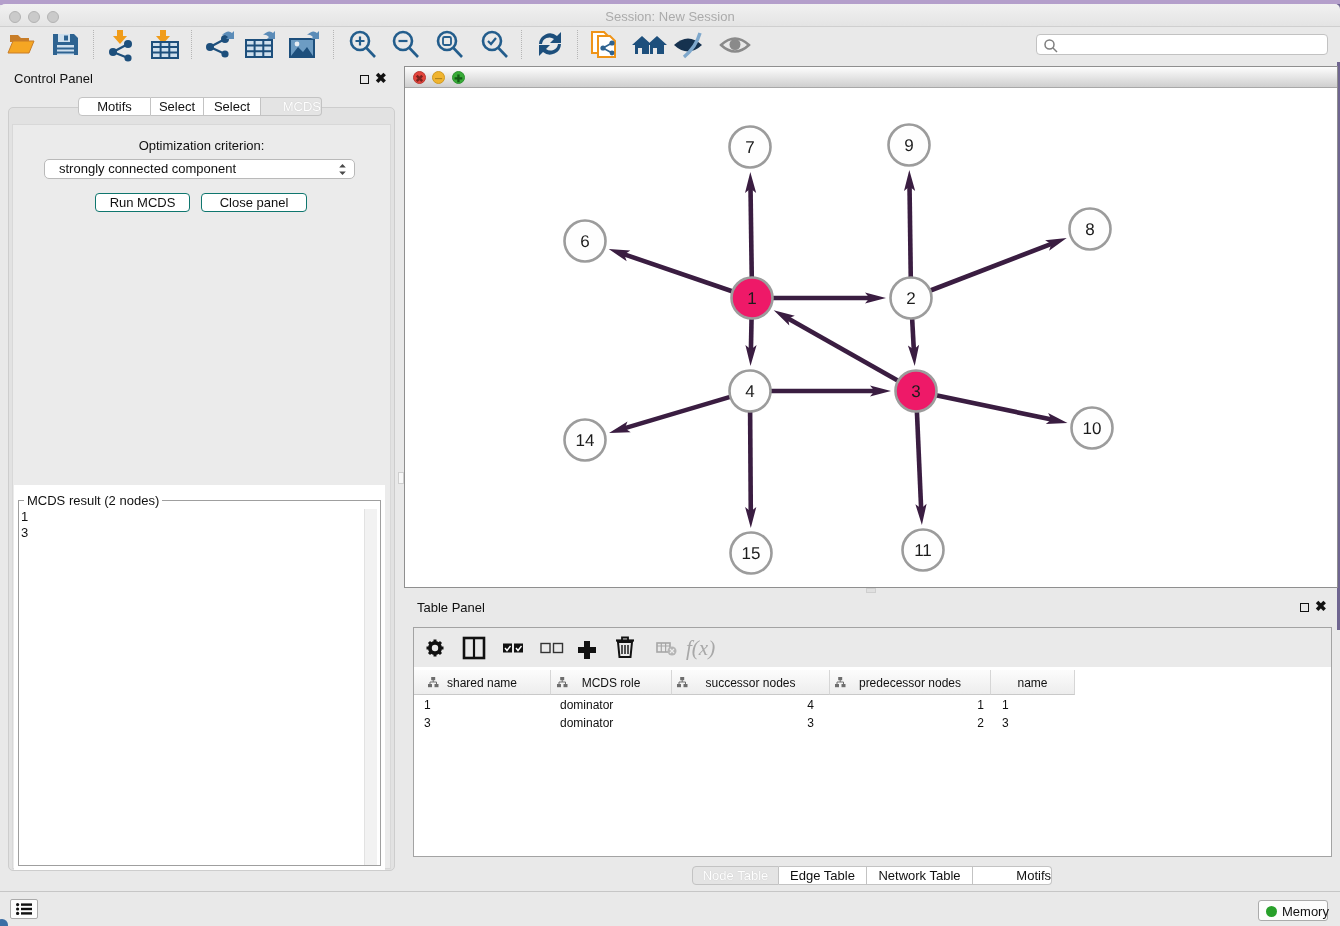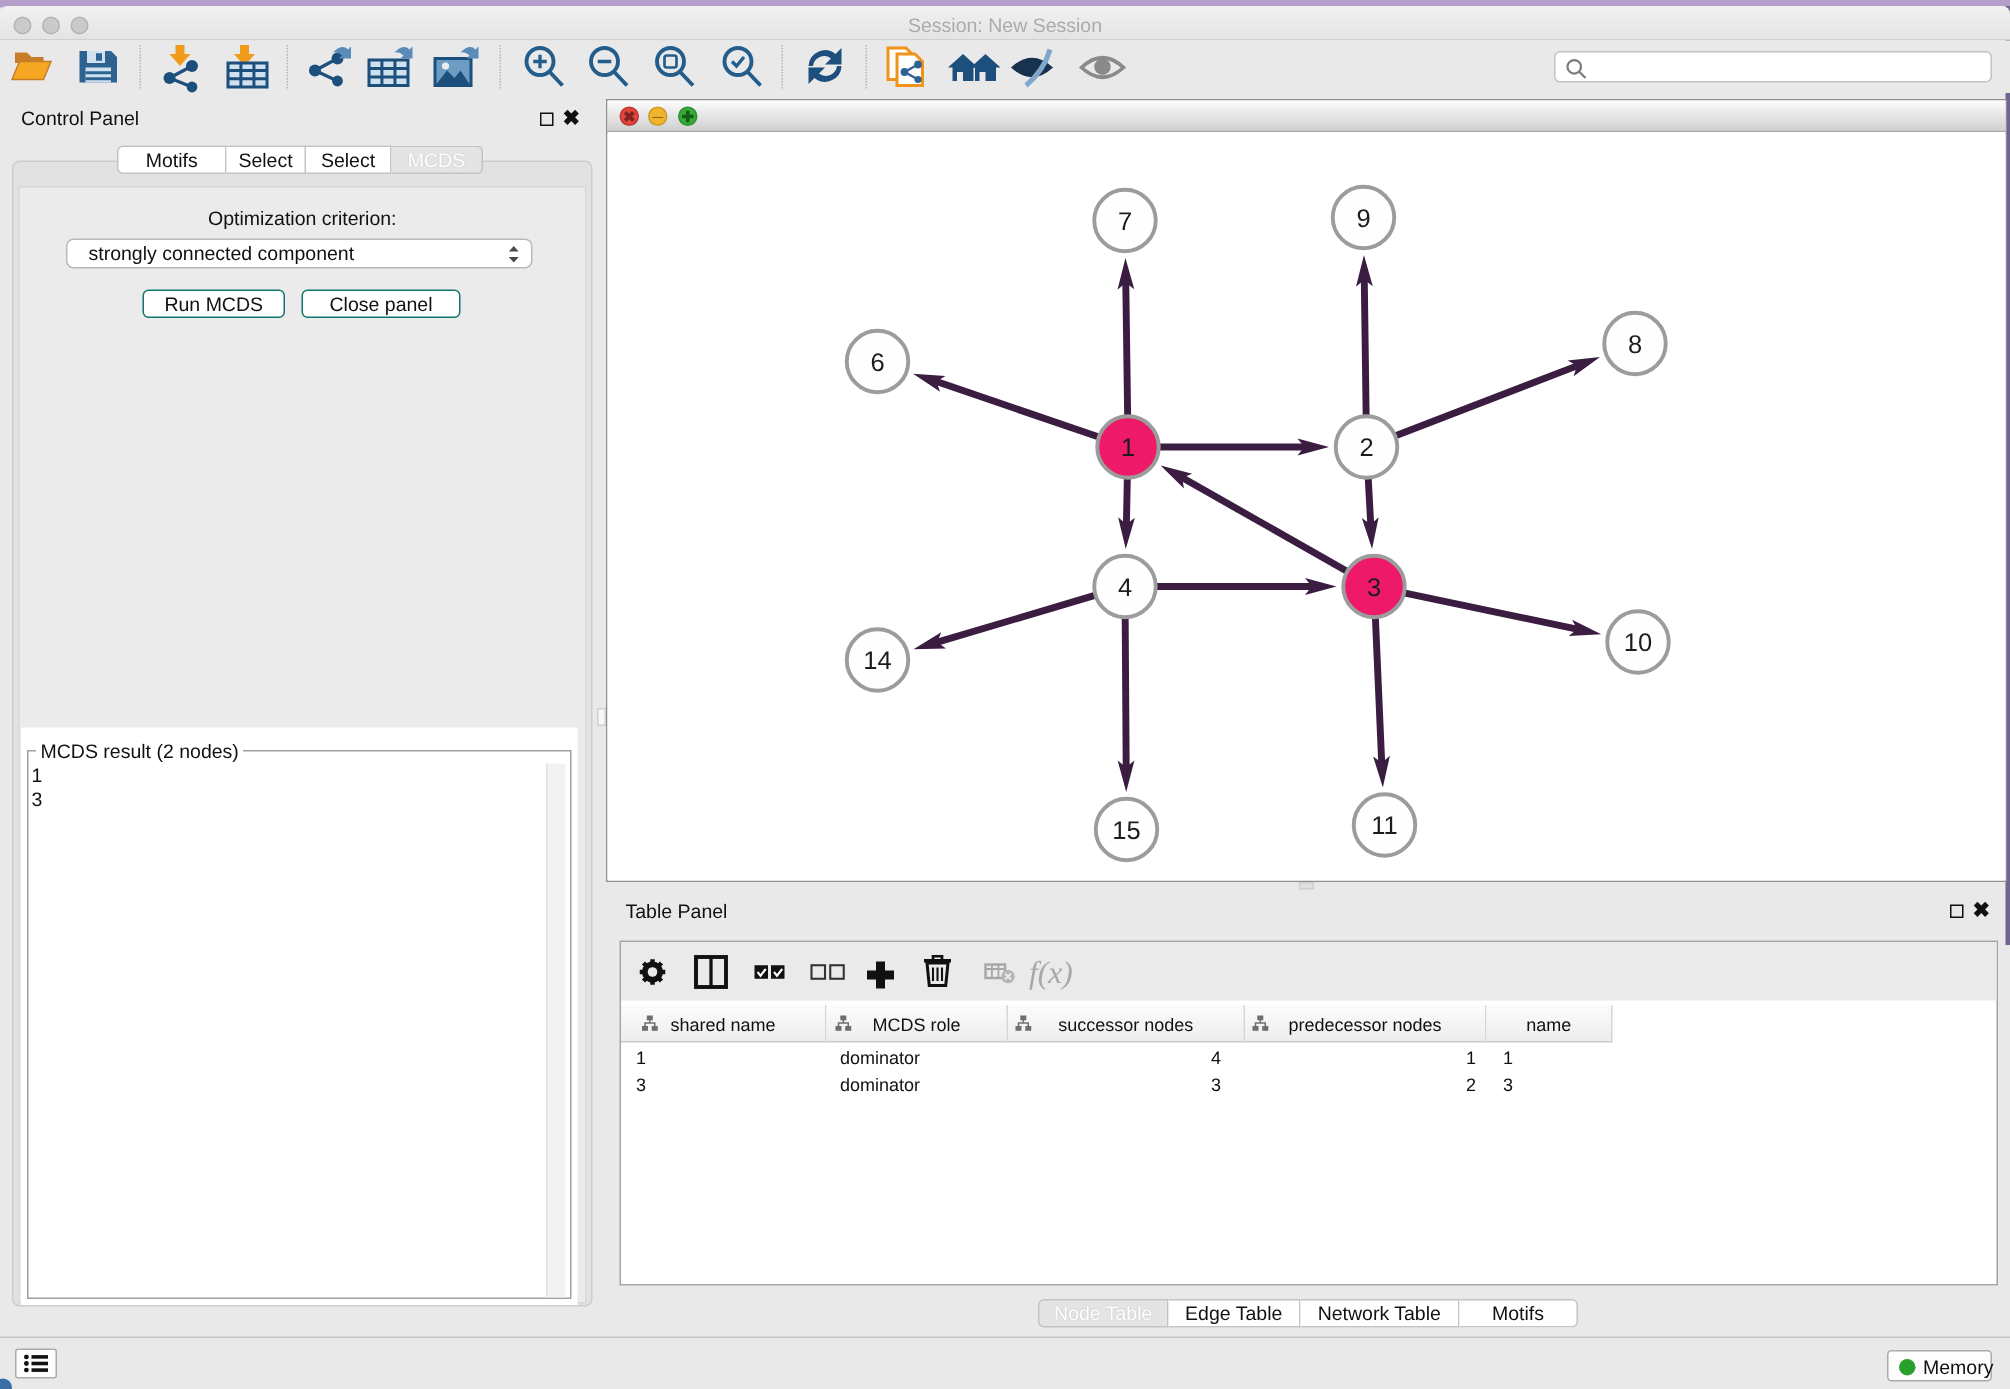--- a/index.html
+++ b/index.html
@@ -19,21 +19,21 @@
   .tsep { position:absolute; top:3px; height:29px; width:0; border-left:1px dotted #b5b5b5; }
   #searchbox { position:absolute; left:1036px; top:7px; width:292px; height:21px; background:#fff; border:1px solid #c2c2c2; border-radius:4px; }
 
   
   #cp-title { left:14px; top:71px; font-size:13px; color:#111; }
   #cp-box { left:8px; top:107px; width:387px; height:764px; background:#e2e2e2; border:1px solid #cdcdcd; border-radius:5px; }
   #cp-inner { left:12px; top:124px; width:379px; height:745px; background:#ebebeb; border:1px solid #d8d8d8; }
   .tabrow { position:absolute; display:flex; }
   .tab { height:19px; font-size:13px; color:#111; background:#fff; border:1px solid #c3c3c3; border-left:none; text-align:center; line-height:18px; }
   .tab.first { border-left:1px solid #c3c3c3; border-radius:4px 0 0 4px; }
-  .tab.last { border-radius:0 4px 4px 0; }
+  .tab.last { border-radius:0 4px 4px 0;text-align:right; }
   .tab.sel { background:#e4e4e4; color:#fff; text-shadow:0 0 1px #bbb; }
   #opt-label { left:13px; top:138px; width:377px; text-align:center; font-size:13px; color:#111; }
   #dropdown { left:44px; top:159px; width:311px; height:20px; background:#fff; border:1px solid #b9b9b9; border-radius:5px; font-size:13px; color:#111; line-height:18px; padding-left:14px; }
   .btn { position:absolute; height:19px; background:#fff; border:1px solid #0f766e; border-radius:4px; font-size:13px; color:#111; text-align:center; line-height:17px; }
   #mcds-white { left:14px; top:485px; width:371px; height:385px; background:#fff; }
   #mcds-fs { left:18px; top:500px; width:363px; height:366px; border:1px solid #9f9f9f; }
   #mcds-legend { left:24px; top:493px; background:#fff; padding:0 3px; font-size:13px; color:#111; }
   #mcds-sb { left:364px; top:509px; width:13px; height:356px; background:#f2f2f2; border-left:1px solid #e2e2e2; }
   #mcds-txt { left:21px; top:509px; font-size:13px; color:#111; line-height:16px; }
 

